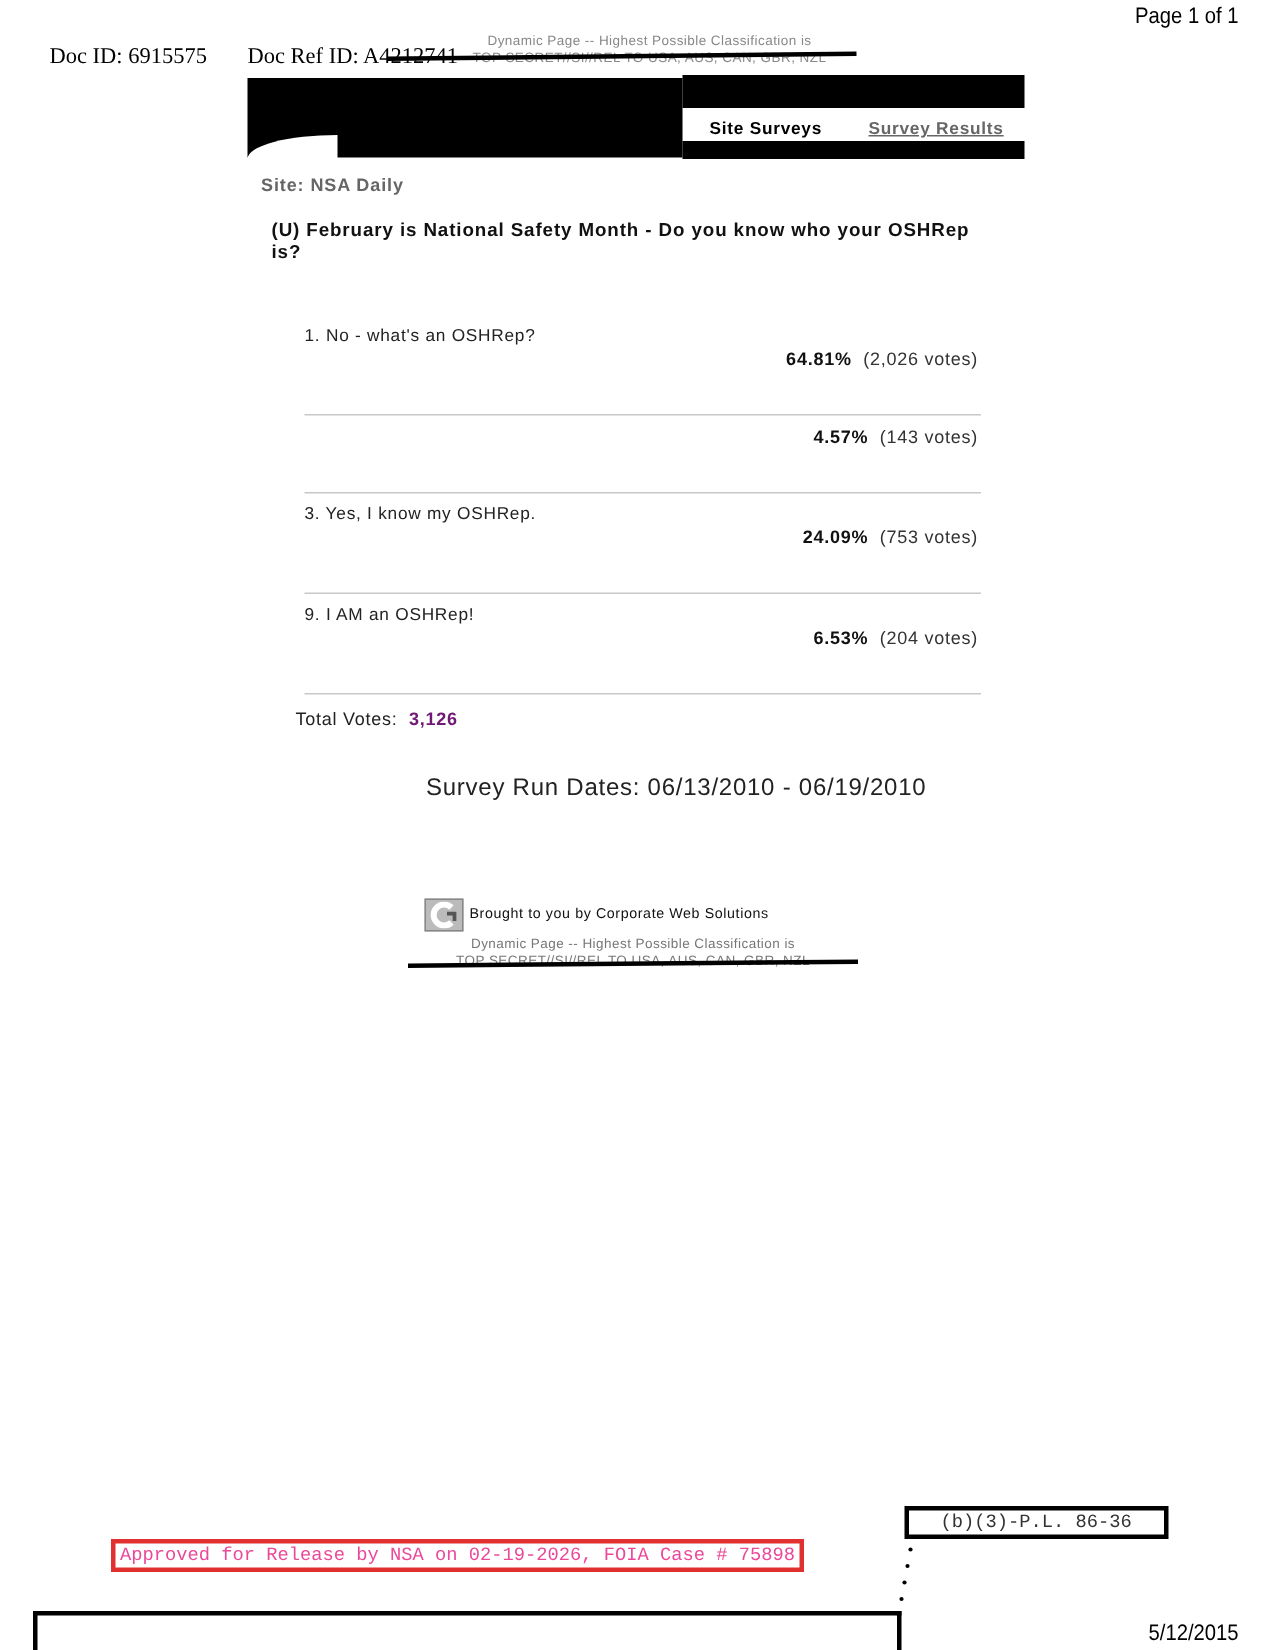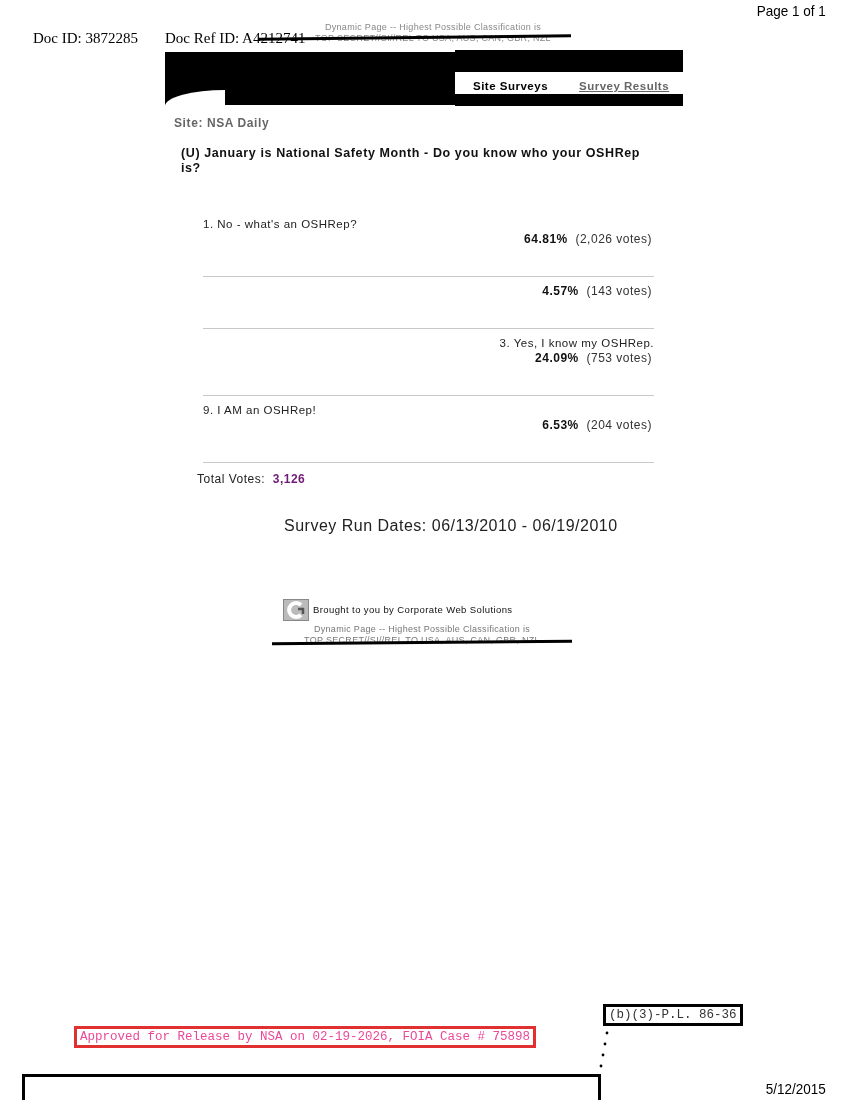--- a/index.html
+++ b/index.html
@@ -35,66 +35,66 @@
 
   .total { left: 197px; top: 472px; font-size: 12px; letter-spacing: 0.5px; color: #222; }
   .total b { color: #701a75; }
   .run-dates { left: 284px; top: 517px; font-size: 16px; letter-spacing: 0.5px; color: #222; }
 
   .cws-logo { left: 283px; top: 599px; width: 24px; height: 20px; background: #bbb; border: 1px solid #888; display:flex; align-items:center; justify-content:center; }
   .cws-text { left: 313px; top: 604px; font-size: 9.5px; font-weight: normal; letter-spacing: 0.4px; color: #111; }
   .class-bottom { left: 272px; top: 624px; width: 300px; text-align: center; font-size: 9px; color: #777; line-height: 11px; letter-spacing: 0.3px; }
 
   .approved { left: 74px; top: 1026px; border: 3px solid #e03030; padding: 1px 3px; font-family: "Liberation Mono", monospace; font-size: 12.5px; color: #ec4899; white-space: nowrap; }
-  .exemption { left: 603px; top: 1004px; border: 3px solid #000; padding: 1px 3px; font-family: "Liberation Mono", monospace; font-size: 12.5px; color: #333; white-space: nowrap; }
+  .exemption { left: 603px; top: 1004px; border: 3px solid #000; padding: 1px 21px; font-family: "Liberation Mono", monospace; font-size: 12.5px; color: #333; white-space: nowrap; }
   .dots { left: 596px; top: 1030px; width: 14px; height: 48px; }
   .redact-box { left: 22px; top: 1074px; width: 573px; height: 40px; border: 3px solid #000; border-bottom: none; }
   .date-stamp { right: 24px; top: 1080px; font-size: 15px; transform: scaleX(0.9); transform-origin: right; }
 </style>
 </head>
 <body>
 
 <div class="abs page-num">Page 1 of 1</div>
-<div class="abs doc-id">Doc ID: 3872285</div>
+<div class="abs doc-id">Doc ID: 6915575</div>
 <div class="abs doc-ref">Doc Ref ID: A4212741</div>
 
 <div class="abs class-top">
   <div>Dynamic Page -- Highest Possible Classification is</div>
   <div>TOP SECRET//SI//REL TO USA, AUS, CAN, GBR, NZL</div>
 </div>
 <div class="abs strike-line" style="left:258px; top:36px; width:313px; transform:rotate(-0.6deg);"></div>
 
 <div class="abs hdr-black-left"></div>
 <div class="abs hdr-curve"></div>
 <div class="abs hdr-black-top"></div>
 <div class="abs hdr-black-bottom"></div>
 <a class="abs tab tab-site">Site Surveys</a>
 <a class="abs tab tab-results">Survey Results</a>
 
 <div class="abs site-label">Site: NSA Daily</div>
-<div class="abs question">(U) January is National Safety Month - Do you know who your OSHRep is?</div>
+<div class="abs question">(U) February is National Safety Month - Do you know who your OSHRep is?</div>
 
 <div class="abs option" style="top:218px; height:60px;">
   <div class="opt-label">1. No - what's an OSHRep?</div>
   <div class="opt-result">
     <span class="opt-pct">64.81%</span>&nbsp;
     <span>(2,026 votes)</span>
   </div>
   <div class="opt-sep" style="top:58px;"></div>
 </div>
 
 <div class="abs option" style="top:270px; height:60px;">
   <div class="opt-result">
     <span class="opt-pct">4.57%</span>&nbsp;
     <span>(143 votes)</span>
   </div>
   <div class="opt-sep" style="top:58px;"></div>
 </div>
 
-<div class="abs option" style="top:337px; height:60px;text-align:right;">
+<div class="abs option" style="top:337px; height:60px;">
   <div class="opt-label">3. Yes, I know my OSHRep.</div>
   <div class="opt-result">
     <span class="opt-pct">24.09%</span>&nbsp;
     <span>(753 votes)</span>
   </div>
   <div class="opt-sep" style="top:58px;"></div>
 </div>
 
 <div class="abs option" style="top:404px; height:60px;">
   <div class="opt-label">9. I AM an OSHRep!</div>

